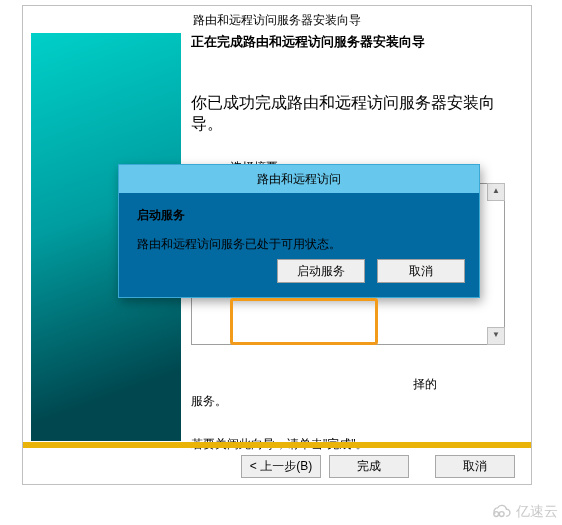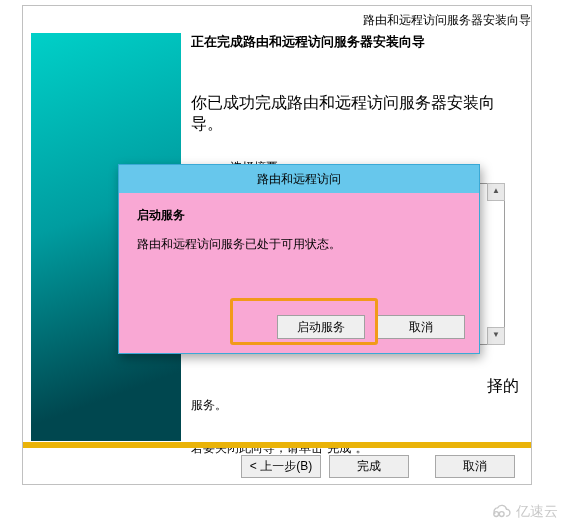--- a/index.html
+++ b/index.html
@@ -9,21 +9,21 @@
   
   .wizard {
     position: absolute;
     left: 22px; top: 5px;
     width: 510px; height: 480px;
     border: 1px solid #c0c0c0;
     background: #fff;
   }
   .wizard-title {
     width: 100%;
-    text-align: right;
+    text-align: center;
     padding-top: 6px;
     height: 26px;
     font-size: 12px;
     color: #000;
     font-family: Liberation Serif, serif;
   }
   .wizard-body {
     position: absolute;
     left: 0; top: 27px;
     width: 100%;
@@ -65,21 +65,21 @@
     right: -1px; width: 18px; height: 18px;
     background: #e9e9e9;
     border: 1px solid #bcbcbc;
     font-size: 8px;
     line-height: 14px;
     text-align: center;
     color: #555;
   }
   .scroll-up { top: -1px; }
   .scroll-down { bottom: -1px; }
-  .content .tail1 { margin-top: 200px; font-size: 16px; }
+  .content .tail1 { margin-top: 200px; font-size: 12px; }
   .content .tail2 { margin-top: 26px; font-size: 12px; }
 
   .button-bar {
     position: absolute;
     left: 0; bottom: 0;
     width: 100%; height: 42px;
     border-top: 6px solid #eab308;
     display: flex;
     justify-content: flex-end;
     align-items: center;
@@ -95,22 +95,22 @@
     line-height: 21px;
     text-align: center;
     cursor: pointer;
   }
   .btn.gap { margin-left: 18px; }
 
   
   .dialog {
     position: absolute;
     left: 118px; top: 164px;
-    width: 362px; height: 190px;
-    background: #f9a8d4;
+    width: 362px; height: 134px;
+    background: #0369a1;
     border: 1px solid #3aa9d6;
     box-shadow: 2px 4px 10px rgba(0,0,0,0.35);
   }
   .dialog-title {
     height: 28px;
     background: #67c7ec;
     color: #000;
     text-align: center;
     line-height: 28px;
     font-size: 12px;

